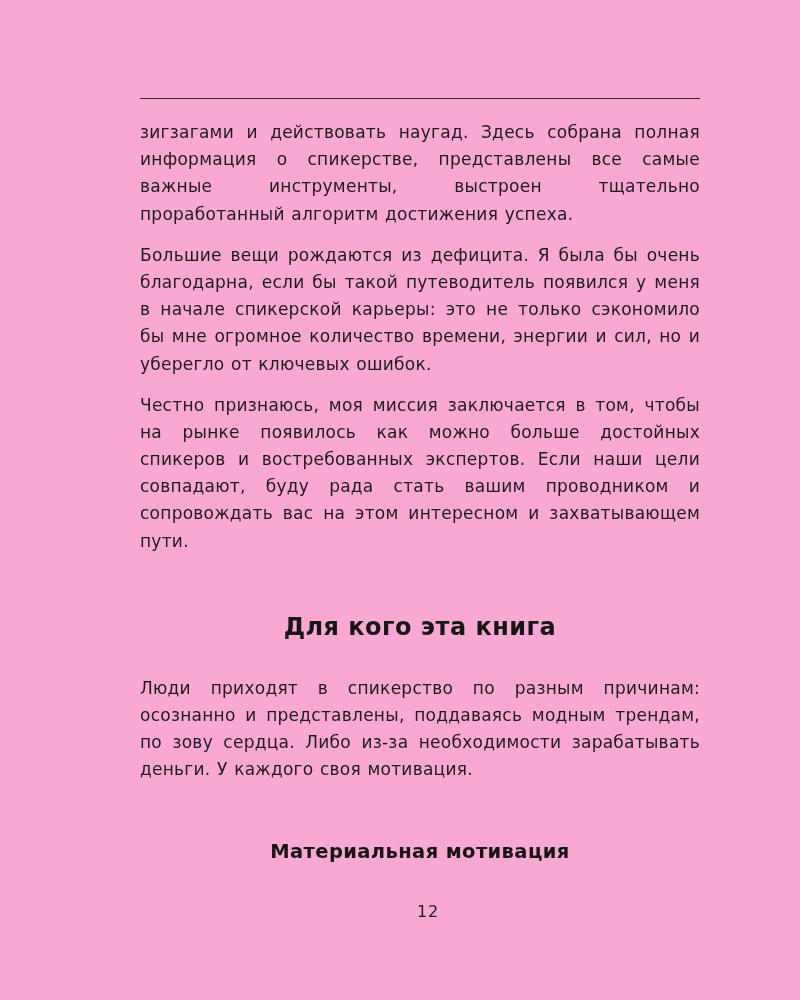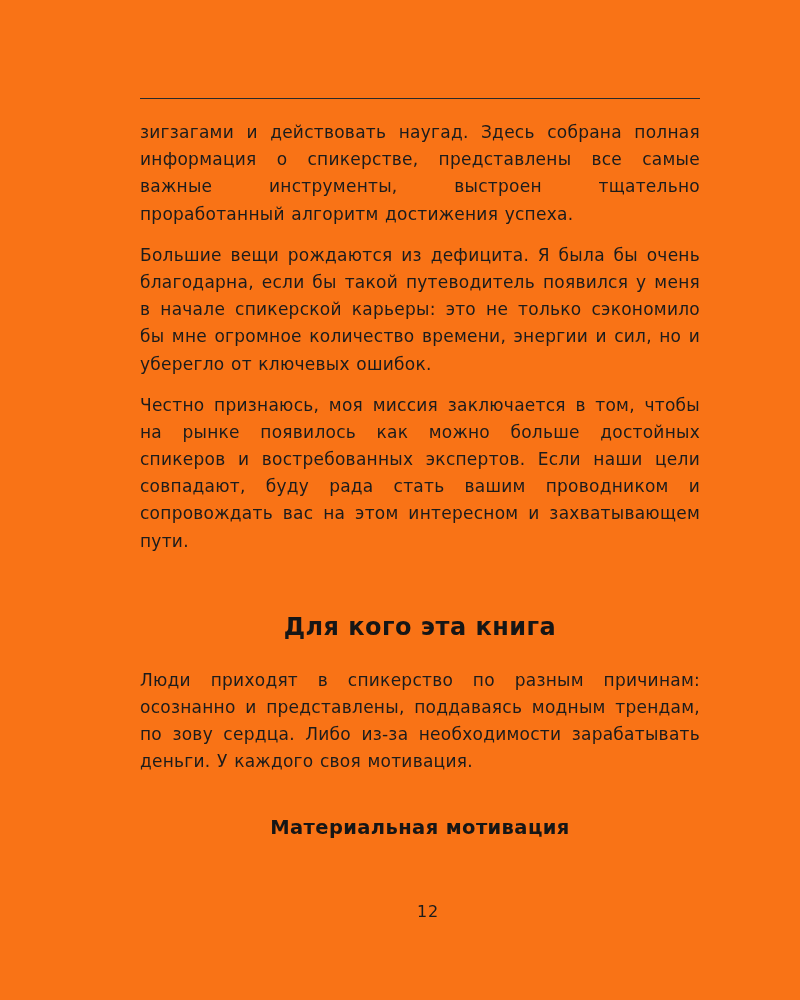--- a/index.html
+++ b/index.html
@@ -4,21 +4,21 @@
 <style>
   html, body {
     margin: 0;
     padding: 0;
     background: #ffffff;
   }
   .page {
     position: relative;
     width: 800px;
     height: 1000px;
-    background: #f97316;
+    background: #f9a8d4;
     font-family: "DejaVu Sans", "Liberation Sans", sans-serif;
     color: #1c1c1c;
     box-sizing: border-box;
     overflow: hidden;
   }
   .content {
     position: absolute;
     left: 140px;
     width: 560px;
     top: 98px;
@@ -34,29 +34,29 @@
     font-size: 17px;
     line-height: 1.6;
     text-align: justify;
     letter-spacing: 0.015em;
     word-spacing: 0.05em;
     font-weight: 500;
     hyphens: auto;
     -webkit-hyphens: auto;
   }
   h1.section-heading {
-    margin: 58px 0 26px 0;
+    margin: 58px 0 34px 0;
     font-size: 24px;
     font-weight: 700;
     text-align: center;
     letter-spacing: 0.02em;
     color: #161616;
   }
   h2.subsection-heading {
-    margin: 40px 0 30px 0;
+    margin: 56px 0 30px 0;
     font-size: 19.5px;
     font-weight: 700;
     text-align: center;
     letter-spacing: 0.02em;
     color: #161616;
   }
   .page-number {
     position: absolute;
     left: 148px;
     width: 560px;

